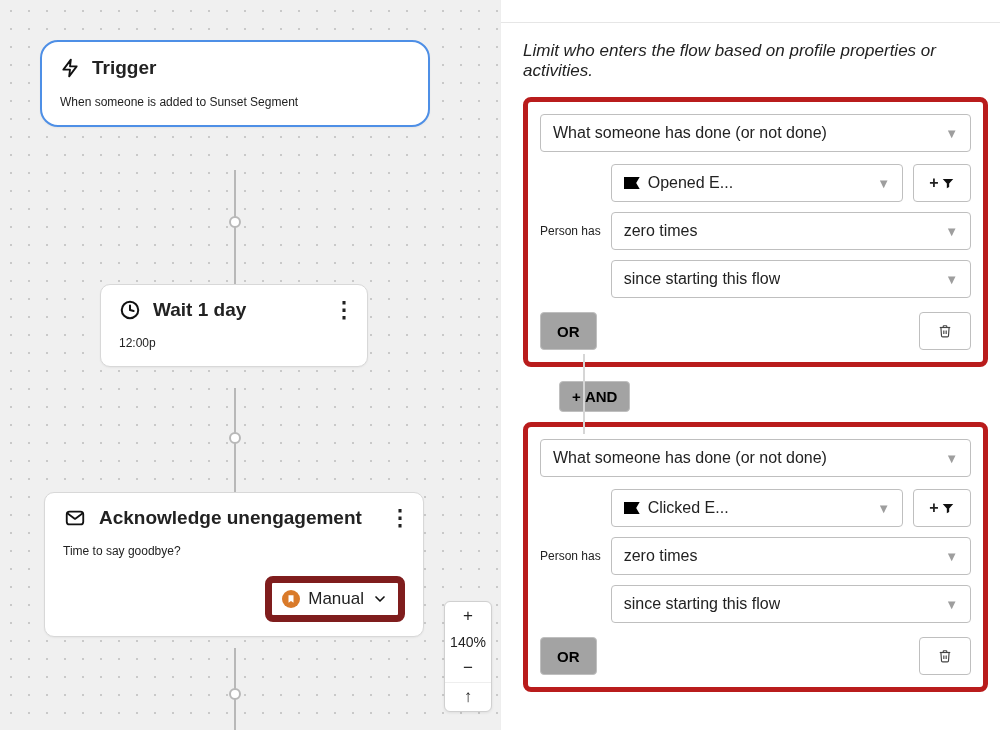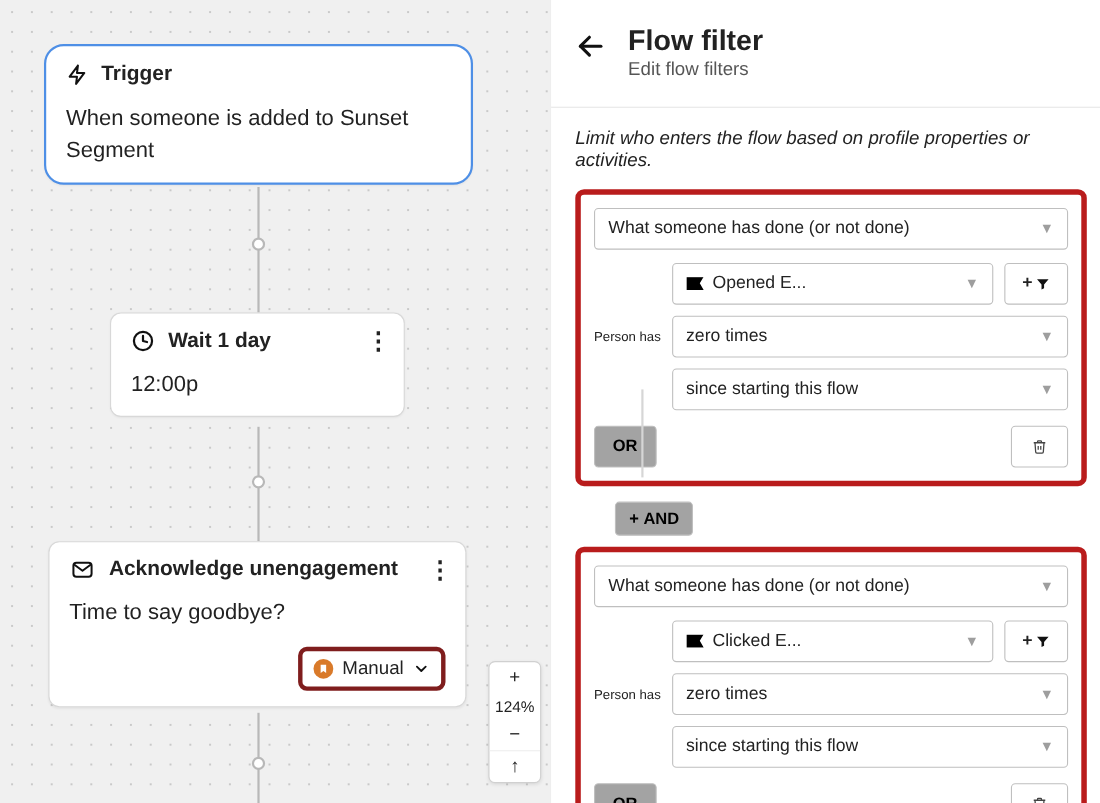--- a/index.html
+++ b/index.html
@@ -37,21 +37,21 @@
   }
   .node-header {
     display: flex;
     align-items: center;
     gap: 12px;
     font-weight: 700;
     font-size: 19px;
     margin-bottom: 14px;
   }
   .node-body {
-    font-size: 20px;
+    font-size: 12px;
     line-height: 1.45;
   }
   .more-icon {
     position: absolute;
     top: 14px;
     right: 12px;
     font-size: 22px;
     font-weight: 700;
     line-height: 1;
     cursor: pointer;
@@ -71,21 +71,21 @@
     background: #fff;
     border: 2px solid #b8b8b8;
     border-radius: 50%;
     left: 50%;
     transform: translate(-50%, -50%);
   }
   .manual-chip {
     display: inline-flex;
     align-items: center;
     gap: 8px;
-    border: 4px solid #7f1d1d;
+    border: 7px solid #7f1d1d;
     border-radius: 8px;
     padding: 6px 10px;
     font-size: 17px;
     cursor: pointer;
     margin-top: 16px;
     float: right;
   }
   .badge {
     width: 18px; height: 18px; border-radius: 50%;
     background: #d97a2a;
@@ -265,39 +265,27 @@
         <svg width="16" height="16" viewBox="0 0 24 24" fill="none" stroke="#111" stroke-width="2.5" stroke-linecap="round" stroke-linejoin="round">
             <polyline points="6 9 12 15 18 9"></polyline>
           </svg>
       </span>
     </div>
     <div style="clear:both"></div>
   </div>
 
   <div class="zoom-controls">
     <div>+</div>
-    <div class="pct">124%</div>
+    <div class="pct">140%</div>
     <div>−</div>
     <div style="border-top:1px solid #eee;">↑</div>
   </div>
 </div>
 
 <div class="panel">
-  <div class="panel-header">
-    <span class="back-icon">
-      <svg width="28" height="28" viewBox="0 0 24 24" fill="none" stroke="#111" stroke-width="2.4" stroke-linecap="round" stroke-linejoin="round">
-          <line x1="20" y1="12" x2="4" y2="12"></line>
-          <polyline points="11 5 4 12 11 19"></polyline>
-        </svg>
-    </span>
-    <div>
-      <div class="panel-title">Flow filter</div>
-      <div class="panel-sub">Edit flow filters</div>
-    </div>
-  </div>
   <hr class="hr">
   <div class="instr">Limit who enters the flow based on profile properties or activities.</div>
 
   <div class="and-connector" style="left:82px; top:354px; height:80px;"></div>
 
   <div class="filter-card">
     <div class="select">
       <span class="label">What someone has done (or not done)</span>
       <span class="caret">▼</span>
     </div>

